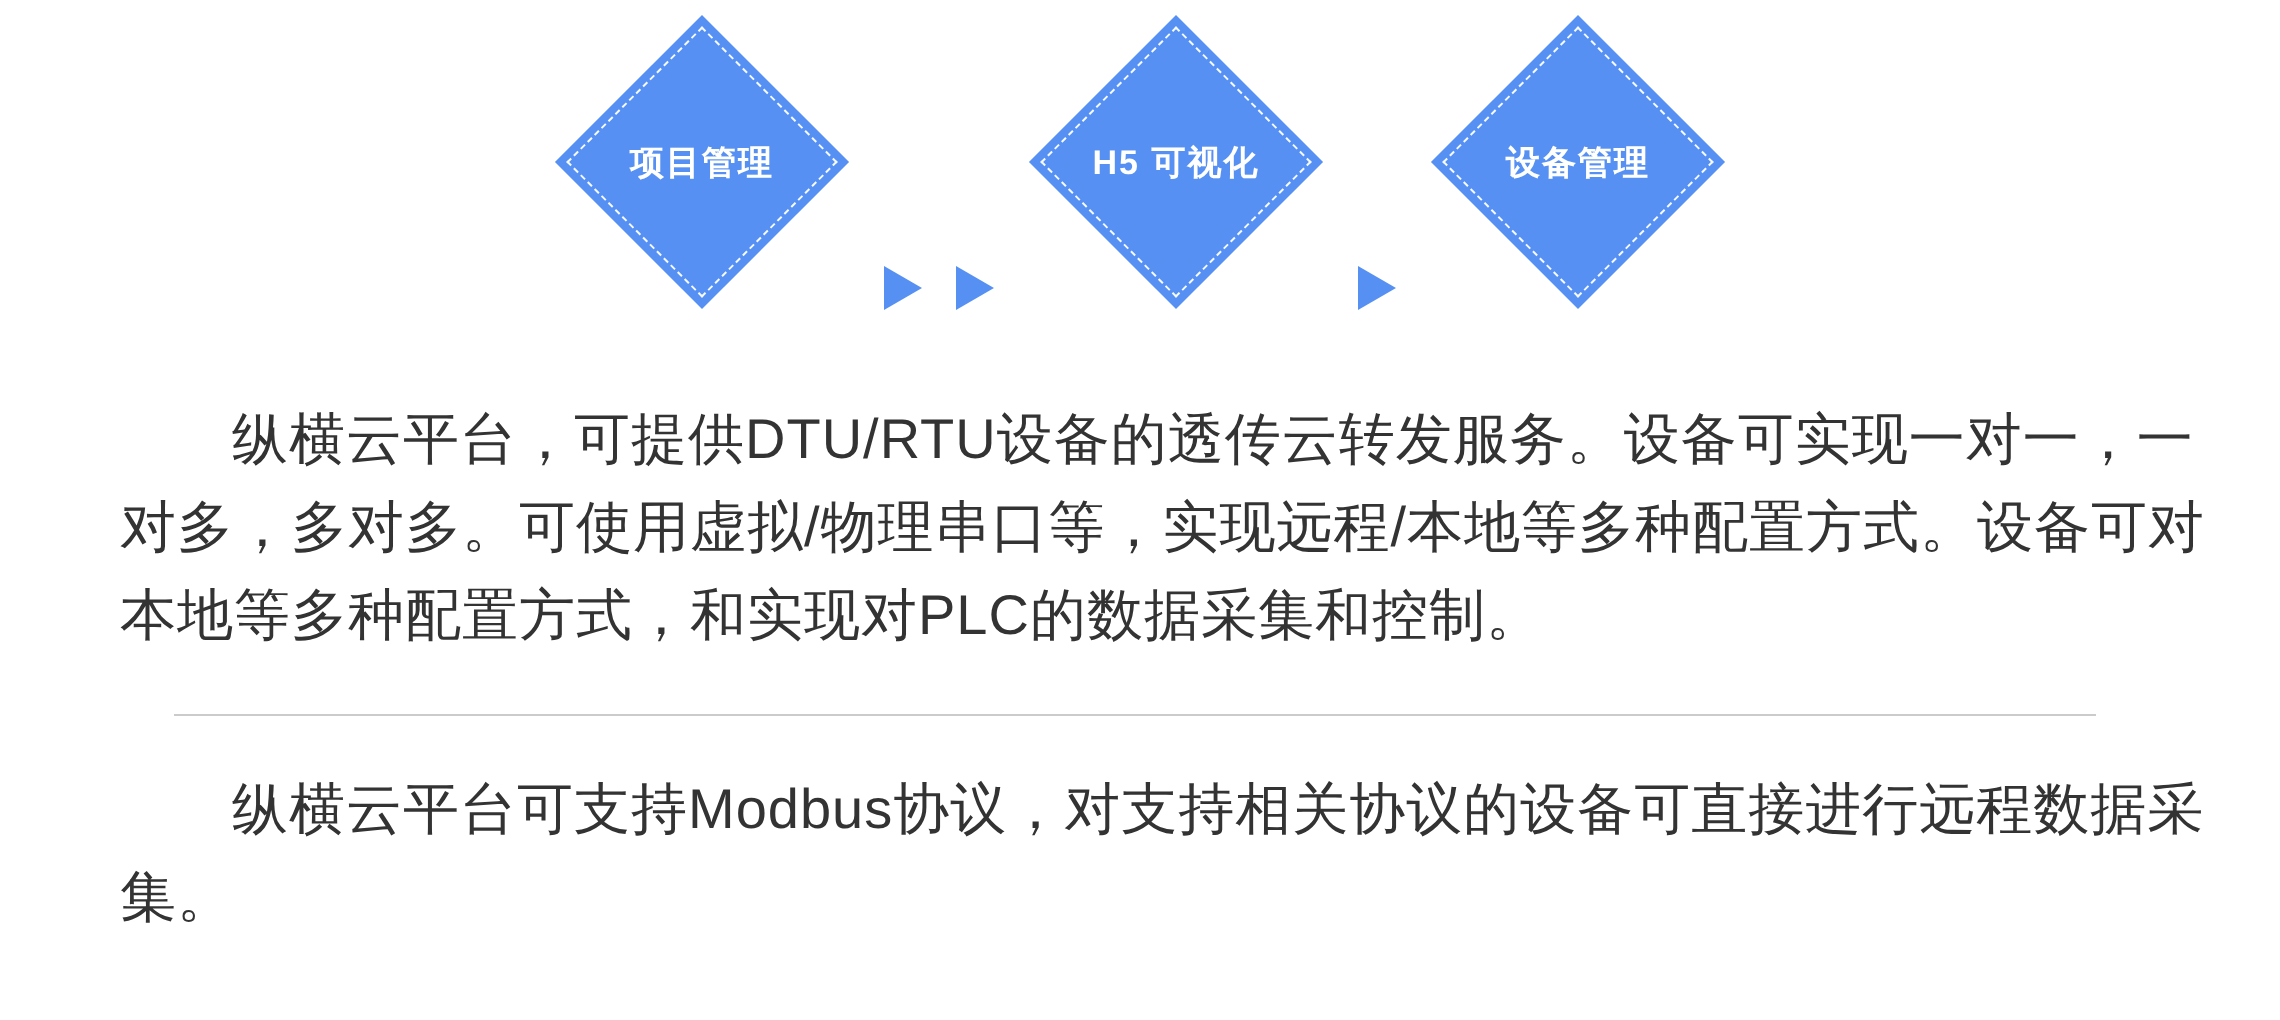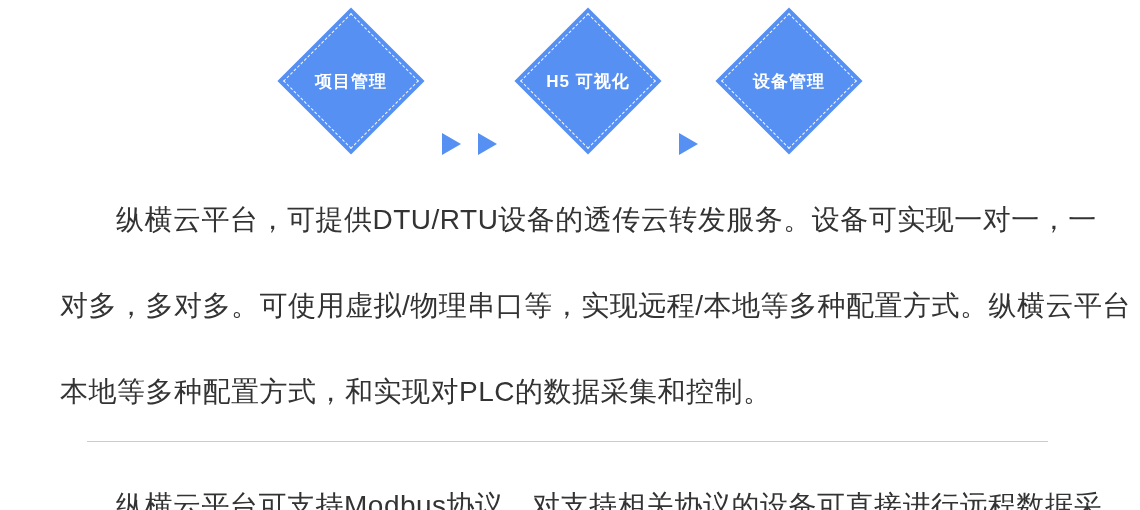--- a/index.html
+++ b/index.html
@@ -70,21 +70,21 @@
   }
 
   
   .text-section {
     margin: 43px 60px 0 60px;
     color: #333333;
     font-size: 28px;
     line-height: 44px;
     letter-spacing: 0.5px;
   }
-  .para .line { white-space: nowrap; margin-top: 42px; }
+  .para .line { white-space: nowrap; }
   .para .line.indent { padding-left: 56px; }
 
   .divider {
     height: 1px;
     background: #cbcbcb;
     width: 961px;
     margin: 27px 0 25px 27px;
   }
 </style>
 </head>
@@ -113,21 +113,21 @@
     <div class="diamond"></div>
     <div class="diamond-label">设备管理</div>
   </div>
 
 </div>
 
 <div class="text-section">
 
   <div class="para">
     <div class="line indent">纵横云平台，可提供DTU/RTU设备的透传云转发服务。设备可实现一对一，一</div>
-    <div class="line">对多，多对多。可使用虚拟/物理串口等，实现远程/本地等多种配置方式。纵横云平台</div>
+    <div class="line">对多，多对多。可使用虚拟/物理串口等，实现远程/本地等多种配置方式。设备可对</div>
     <div class="line">本地等多种配置方式，和实现对PLC的数据采集和控制。</div>
   </div>
 
   <div class="divider"></div>
 
   <div class="para">
     <div class="line indent">纵横云平台可支持Modbus协议，对支持相关协议的设备可直接进行远程数据采</div>
     <div class="line">集。</div>
   </div>
 

